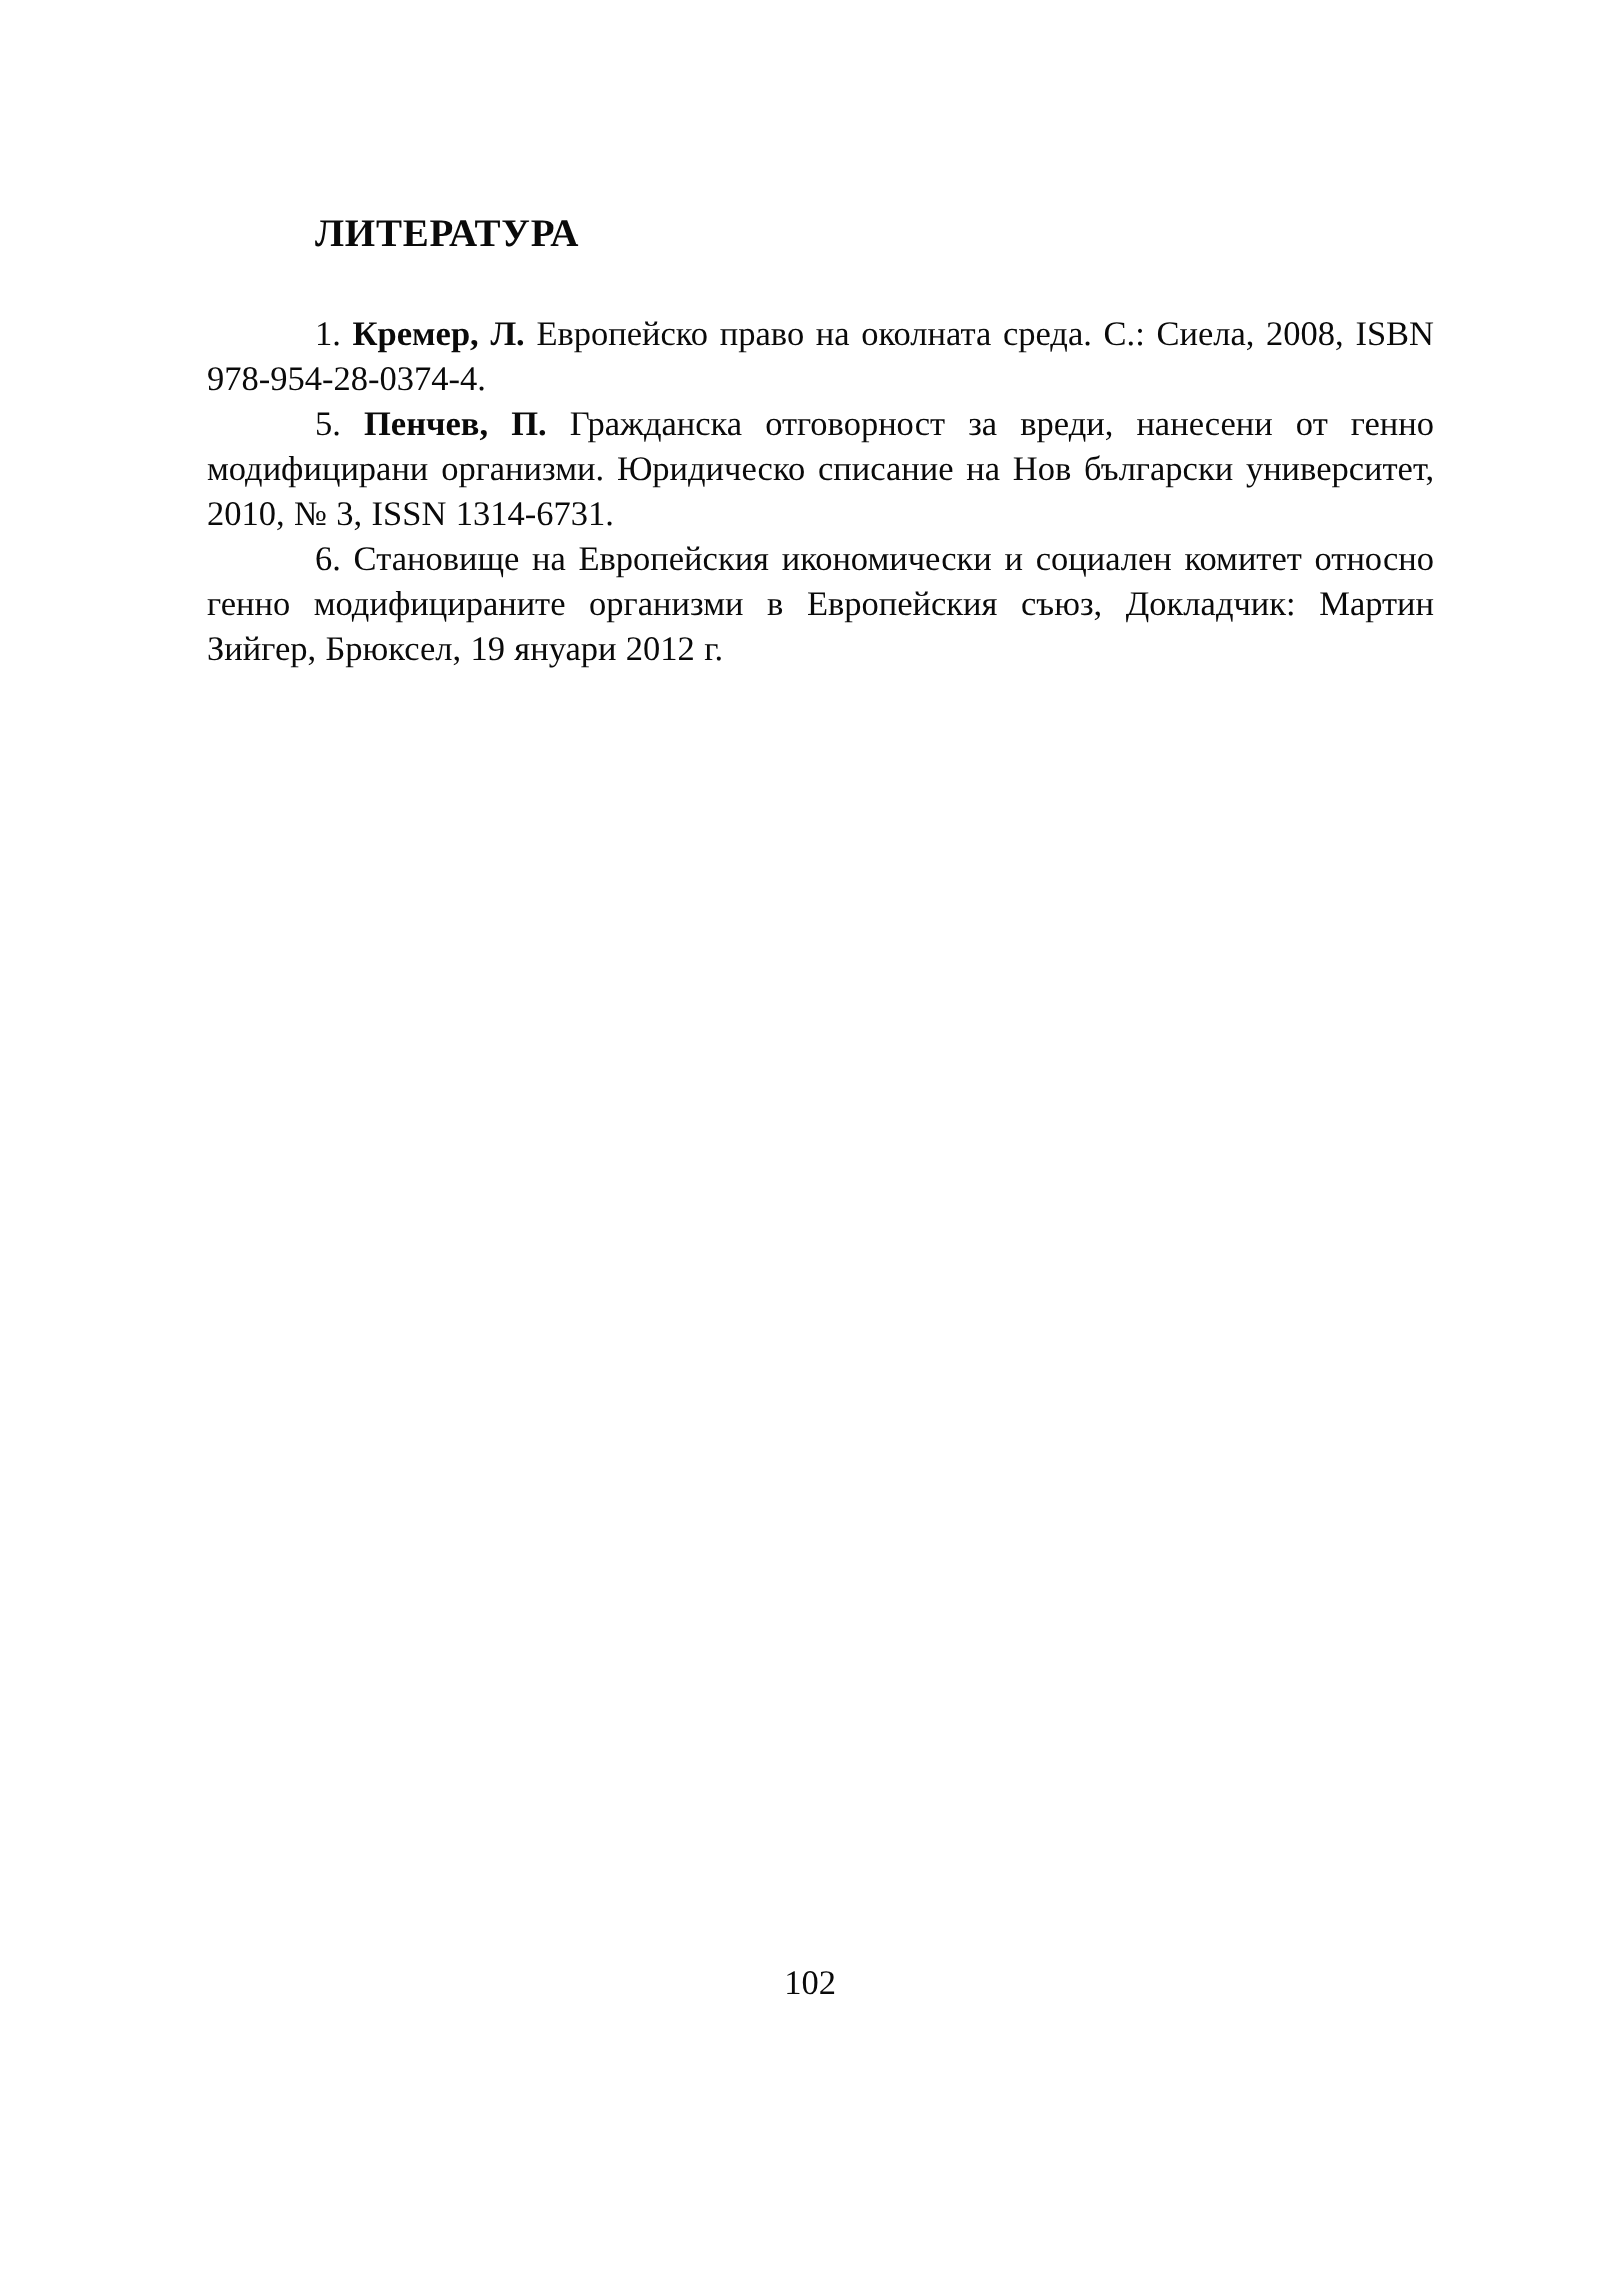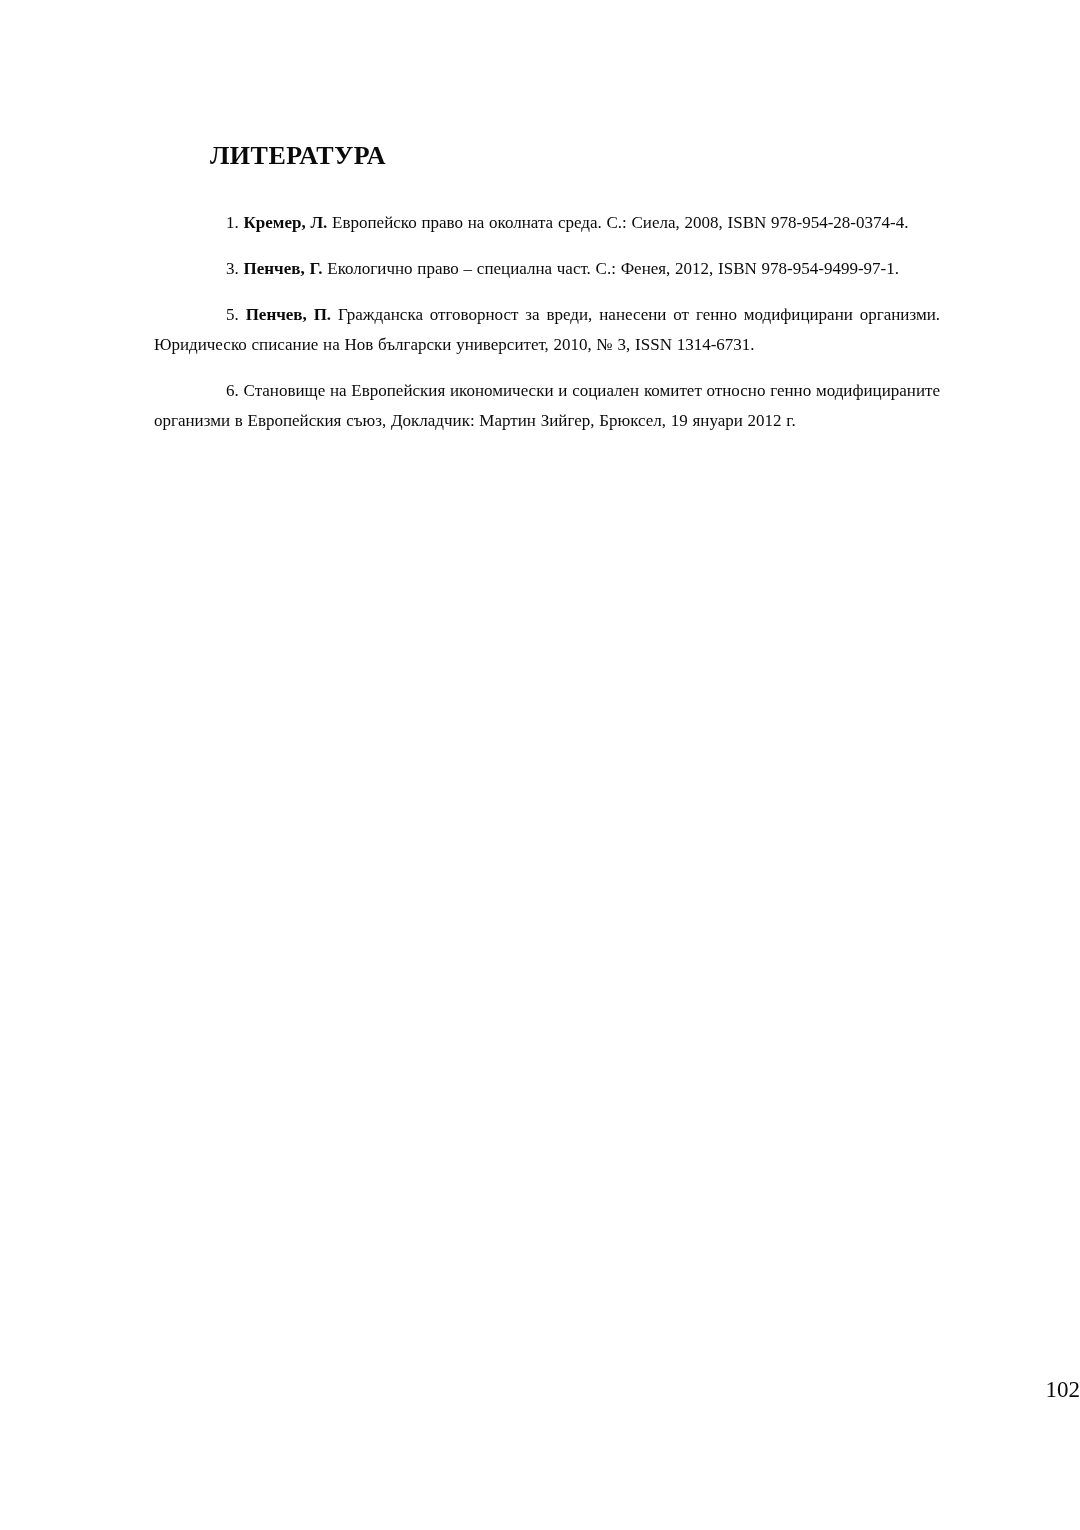--- a/index.html
+++ b/index.html
@@ -32,54 +32,53 @@
     padding-left: 72px;
     font-size: 26px;
     font-weight: bold;
     letter-spacing: 0.5px;
     line-height: 30px;
   }
   .refs {
     margin-top: 37px;
   }
   p.ref {
-    margin: 16px;
+    margin: 0;
     text-indent: 72px;
     text-align: justify;
-    font-size: 17px;
+    font-size: 23px;
     line-height: 30px;
     word-spacing: 0.5px;
   }
   .b {
     font-weight: bold;
   }
   .page-number {
     position: absolute;
-    top: 1376px;
+    top: 1308px;
     left: 0;
     width: 1080px;
-    text-align: right;
+    text-align: center;
     font-size: 23px;
     line-height: 28px;
   }
 </style>
 </head>
 <body>
 
 <div class="page">
   <div class="content">
 
     <h1 class="title">ЛИТЕРАТУРА</h1>
 
     <div class="refs">
 
       <p class="ref"><span>1.</span> <span class="b">Кремер, Л.</span> <span>Европейско право на околната среда. С.: Сиела, 2008, ISBN 978-954-28-0374-4.</span></p>
 
 
-      <p class="ref"><span>3.</span> <span class="b">Пенчев, Г.</span> <span>Екологично право – специална част. С.: Фенея, 2012, ISBN 978-954-9499-97-1.</span></p>
 
 
       <p class="ref"><span>5.</span> <span class="b">Пенчев, П.</span> <span>Гражданска отговорност за вреди, нанесени от генно модифицирани организми. Юридическо списание на Нов български университет, 2010, № 3, ISSN 1314-6731.</span></p>
 
       <p class="ref"><span>6.</span> <span class="b"></span> <span>Становище на Европейския икономически и социален комитет относно генно модифицираните организми в Европейския съюз, Докладчик: Мартин Зийгер, Брюксел, 19 януари 2012 г.</span></p>
 
     </div>
   </div>
 
   <div class="page-number">102</div>

